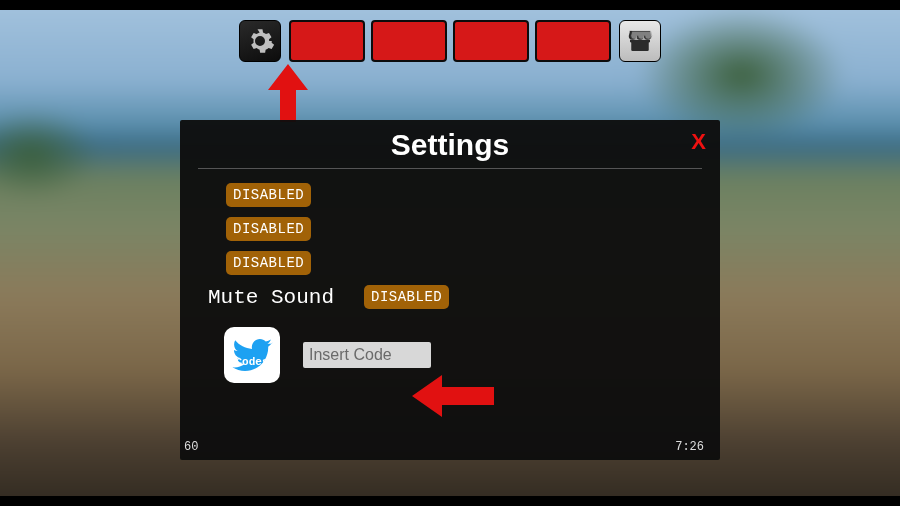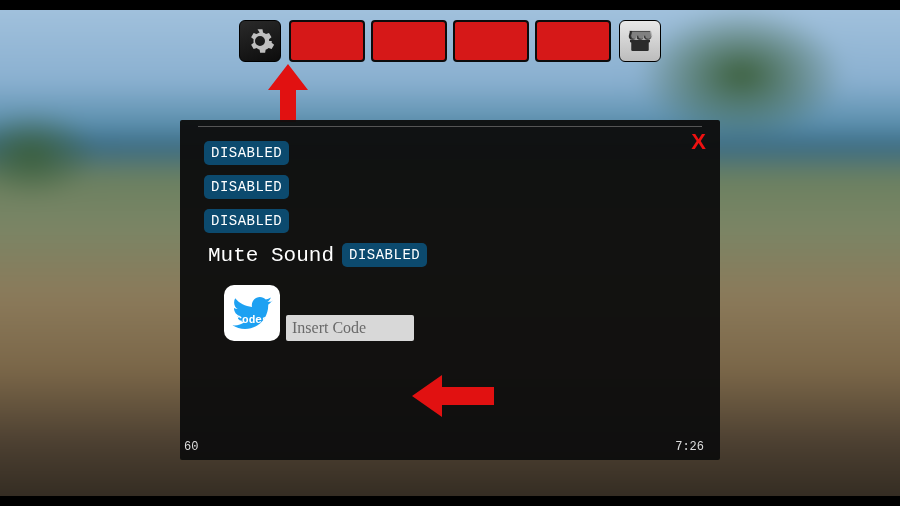--- a/index.html
+++ b/index.html
@@ -124,52 +124,53 @@
     }
     .row-label {
       font-family: "Courier New", monospace;
       font-size: 21px;
       color: #fff;
       width: 138px;
       text-align: right;
       padding-right: 8px;
     }
     .badge {
-      background: #0c4a6e;
+      background: #a16207;
       color: #fff;
       font-family: "Courier New", monospace;
       font-size: 14px;
       padding: 4px 7px;
       border-radius: 5px;
       letter-spacing: 0.5px;
+      margin-left: 22px;
     }
     .codes-row {
       display: flex;
-      align-items: flex-end;
+      align-items: center;
       margin-top: 8px;
       padding-left: 20px;
-      gap: 6px;
+      gap: 23px;
     }
     .codes-icon {
       width: 56px;
       height: 56px;
       background: #fff;
       border-radius: 10px;
       display: flex;
       align-items: center;
       justify-content: center;
       position: relative;
     }
     .code-input {
       width: 128px;
       height: 26px;
       background: #d8d8d8;
       border: none;
       border-radius: 2px;
-      font-family: Liberation Serif, serif;
+      font-family: Liberation Sans, sans-serif;
       font-size: 16px;
       color: #5a5a5a;
       padding: 0 6px;
     }
     .code-input::placeholder { color: #6a6a6a; }
     .footer {
       position: absolute;
       bottom: 6px;
       left: 4px;
       right: 16px;
@@ -209,20 +210,21 @@
   </div>
 </div>
 
 <div class="arrow" style="left:268px; top:64px;">
   <svg width="40" height="58" viewBox="0 0 40 58">
     <path fill="#e11111" d="M20 0 L40 26 L28 26 L28 58 L12 58 L12 26 L0 26 Z"></path>
   </svg>
 </div>
 
 <div class="modal">
+  <div class="modal-title">Settings</div>
   <div class="modal-close">X</div>
   <hr class="modal-hr">
   <div class="rows">
     <div class="row">
       <div class="badge">DISABLED</div>
     </div>
     <div class="row">
       <div class="badge">DISABLED</div>
     </div>
     <div class="row">

